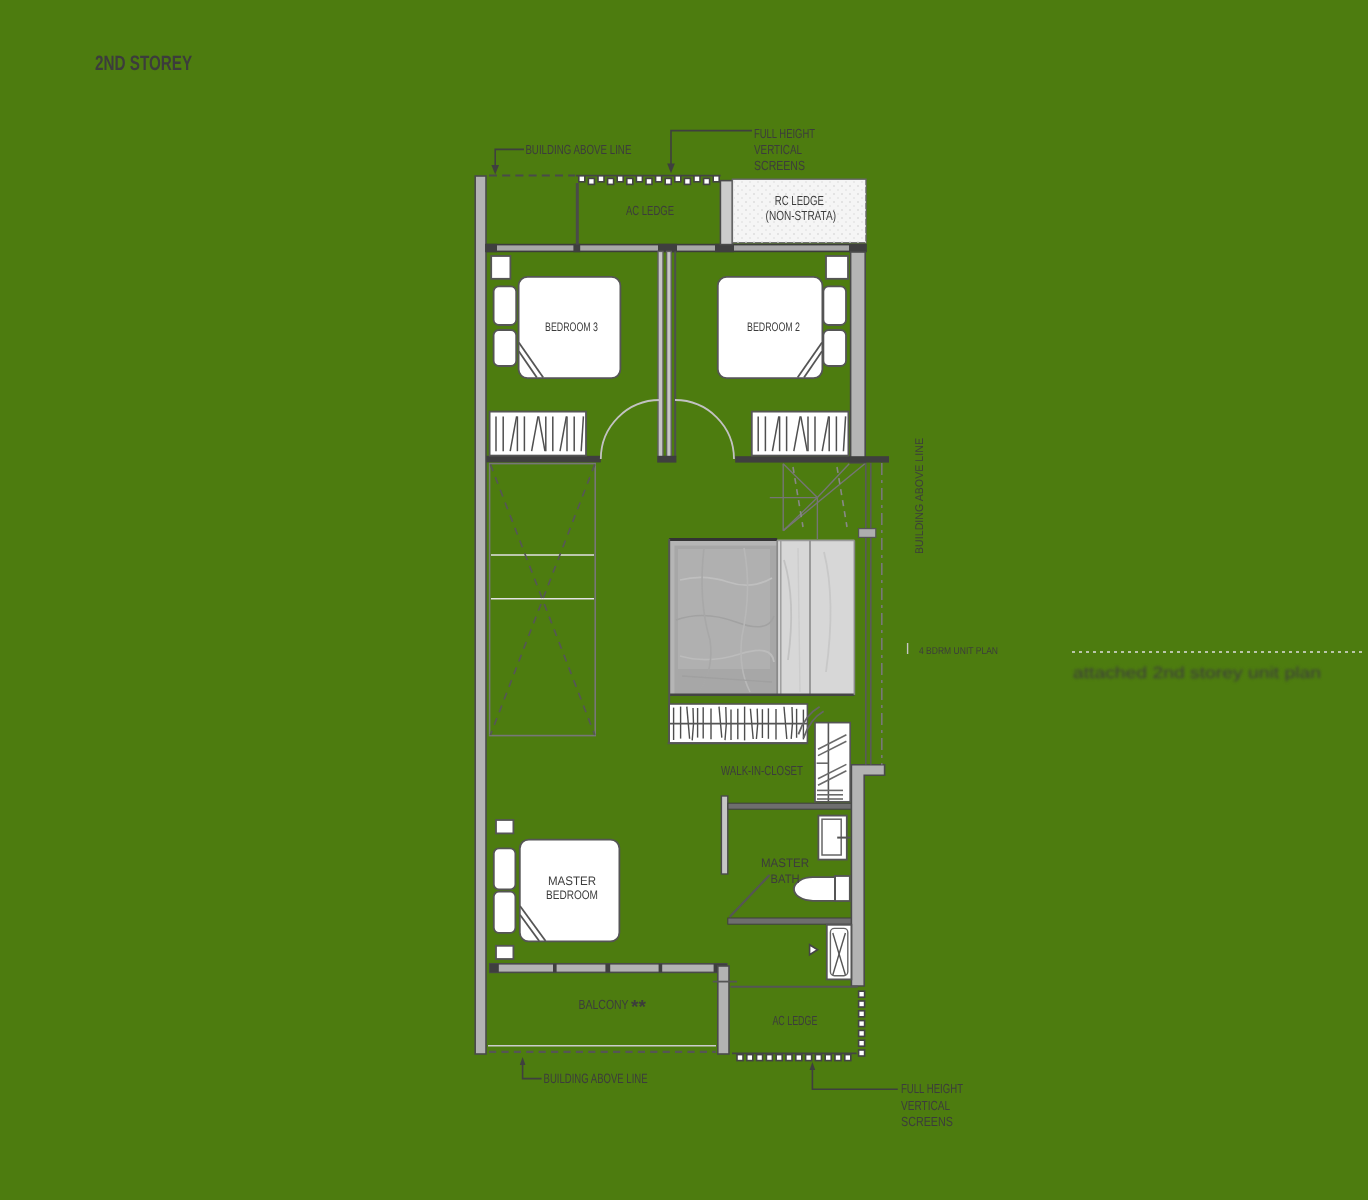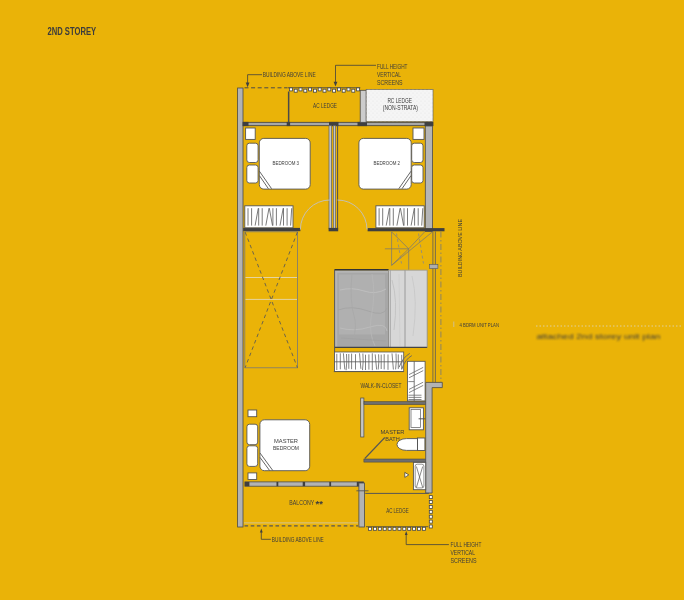--- a/index.html
+++ b/index.html
@@ -1,16 +1,16 @@
 <!DOCTYPE html>
 <html><head>
 <meta charset="utf-8">
 <style>
   html,body{margin:0;padding:0;background:#ffffff;}
-  #wrap{width:684px;height:600px;position:relative;overflow:hidden;background:#eab308;}
+  #wrap{width:684px;height:600px;position:relative;overflow:hidden;background:#4d7c0f;}
   svg{position:absolute;top:0;left:0;filter:blur(0.33px);}
   text{font-family:"Liberation Sans",sans-serif;fill:#3c3c3c;}
 </style>
 </head>
 <body>
 <div id="wrap">
 <svg width="684" height="600" viewBox="0 0 684 600">
 <defs>
   <pattern id="stip" width="4" height="4" patternUnits="userSpaceOnUse">
     <circle cx="1" cy="1" r="0.5" fill="#dedede"></circle>

